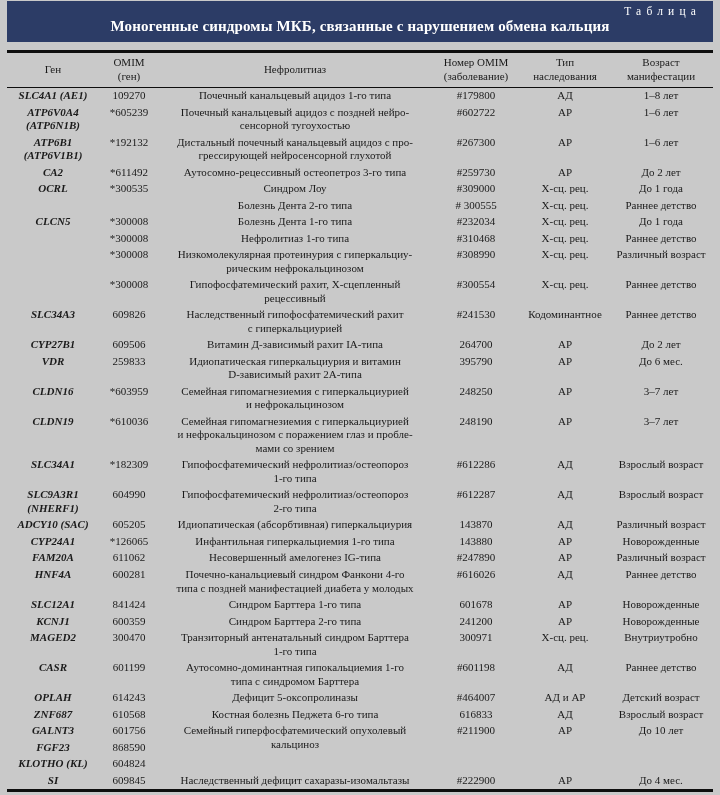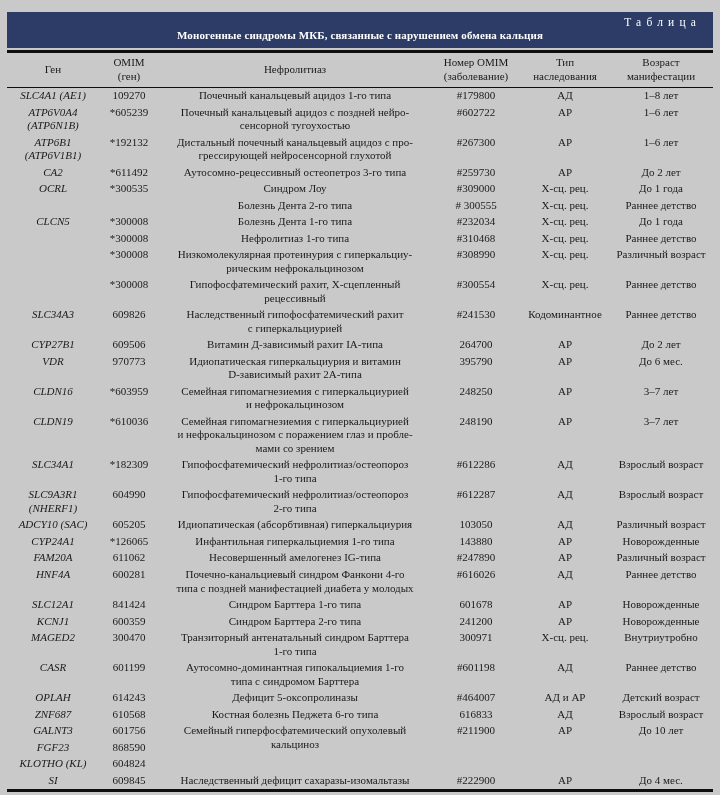--- a/index.html
+++ b/index.html
@@ -9,42 +9,42 @@
   body {
     width: 720px;
     height: 795px;
     background: #c9c9c9;
     font-family: "Liberation Serif", serif;
     color: #1a1a1a;
     -webkit-font-smoothing: antialiased;
   }
   .sheet {
     margin: 0 7px;
-    padding-top: 12px;
+    padding-top: 1px;
   }
   .band {
     background: #2c3c66;
     color: #ffffff;
     padding: 4px 10px 7px 10px;
   }
   .corner-label {
     text-align: right;
     font-size: 11.5px;
     letter-spacing: 0.45em;
     padding-right: 2px;
     margin-bottom: 1px;
   }
   .band-title {
     text-align: center;
     font-weight: bold;
-    font-size: 11px;
+    font-size: 15px;
     letter-spacing: 0.01em;
   }
   table.data {
-    margin-top: 2px;
+    margin-top: 8px;
     width: 100%;
     border-collapse: collapse;
     table-layout: fixed;
     border-top: 3px solid #0e0e0e;
     border-bottom: 3px solid #0e0e0e;
   }
   table.data thead th {
     font-weight: normal;
     font-size: 11px;
     line-height: 1.25;
@@ -58,21 +58,21 @@
     font-size: 11px;
     line-height: 1.23;
     text-align: center;
     vertical-align: top;
     padding: 1.5px 2px;
     white-space: pre-line;
     overflow: hidden;
   }
   table.data td.gene {
     font-style: italic;
-    font-weight: normal;
+    font-weight: bold;
   }
   col.c-gene   { width: 92px; }
   col.c-omim   { width: 60px; }
   col.c-disease{ width: 272px; }
   col.c-number { width: 90px; }
   col.c-inh    { width: 88px; }
   col.c-age    { width: auto; }
 </style>
 </head>
 <body>
@@ -206,21 +206,21 @@
         <tr>
           <td class="gene">CYP27B1</td>
           <td>609506</td>
           <td>Витамин Д-зависимый рахит IA-типа</td>
           <td>264700</td>
           <td>АР</td>
           <td>До 2 лет</td>
         </tr>
         <tr>
           <td class="gene">VDR</td>
-          <td>970773</td>
+          <td>259833</td>
           <td>Идиопатическая гиперкальциурия и витамин
 D-зависимый рахит 2А-типа</td>
           <td>395790</td>
           <td>АР</td>
           <td>До 6 мес.</td>
         </tr>
         <tr>
           <td class="gene">CLDN16</td>
           <td>*603959</td>
           <td>Семейная гипомагнезиемия с гиперкальциурией
@@ -255,21 +255,21 @@
           <td>Гипофосфатемический нефролитиаз/остеопороз
 2-го типа</td>
           <td>#612287</td>
           <td>АД</td>
           <td>Взрослый возраст</td>
         </tr>
         <tr>
           <td class="gene">ADCY10 (SAC)</td>
           <td>605205</td>
           <td>Идиопатическая (абсорбтивная) гиперкальциурия</td>
-          <td>103050</td>
+          <td>143870</td>
           <td>АД</td>
           <td>Различный возраст</td>
         </tr>
         <tr>
           <td class="gene">CYP24A1</td>
           <td>*126065</td>
           <td>Инфантильная гиперкальциемия 1-го типа</td>
           <td>143880</td>
           <td>АР</td>
           <td>Новорожденные</td>

